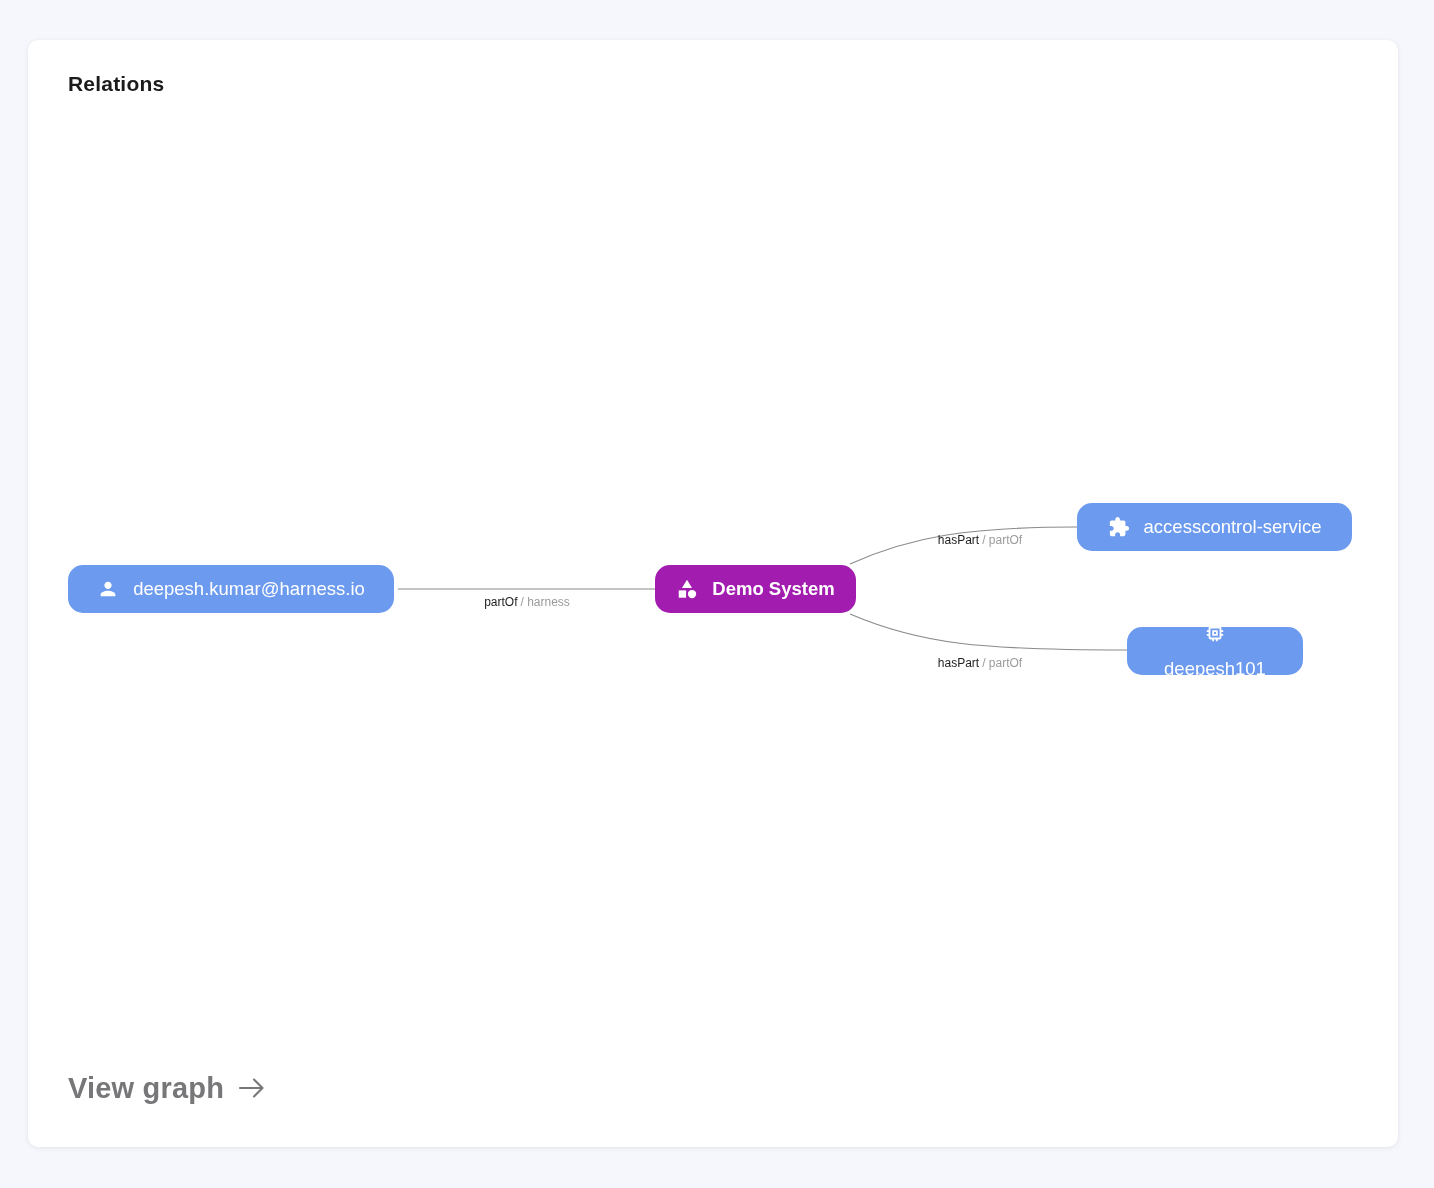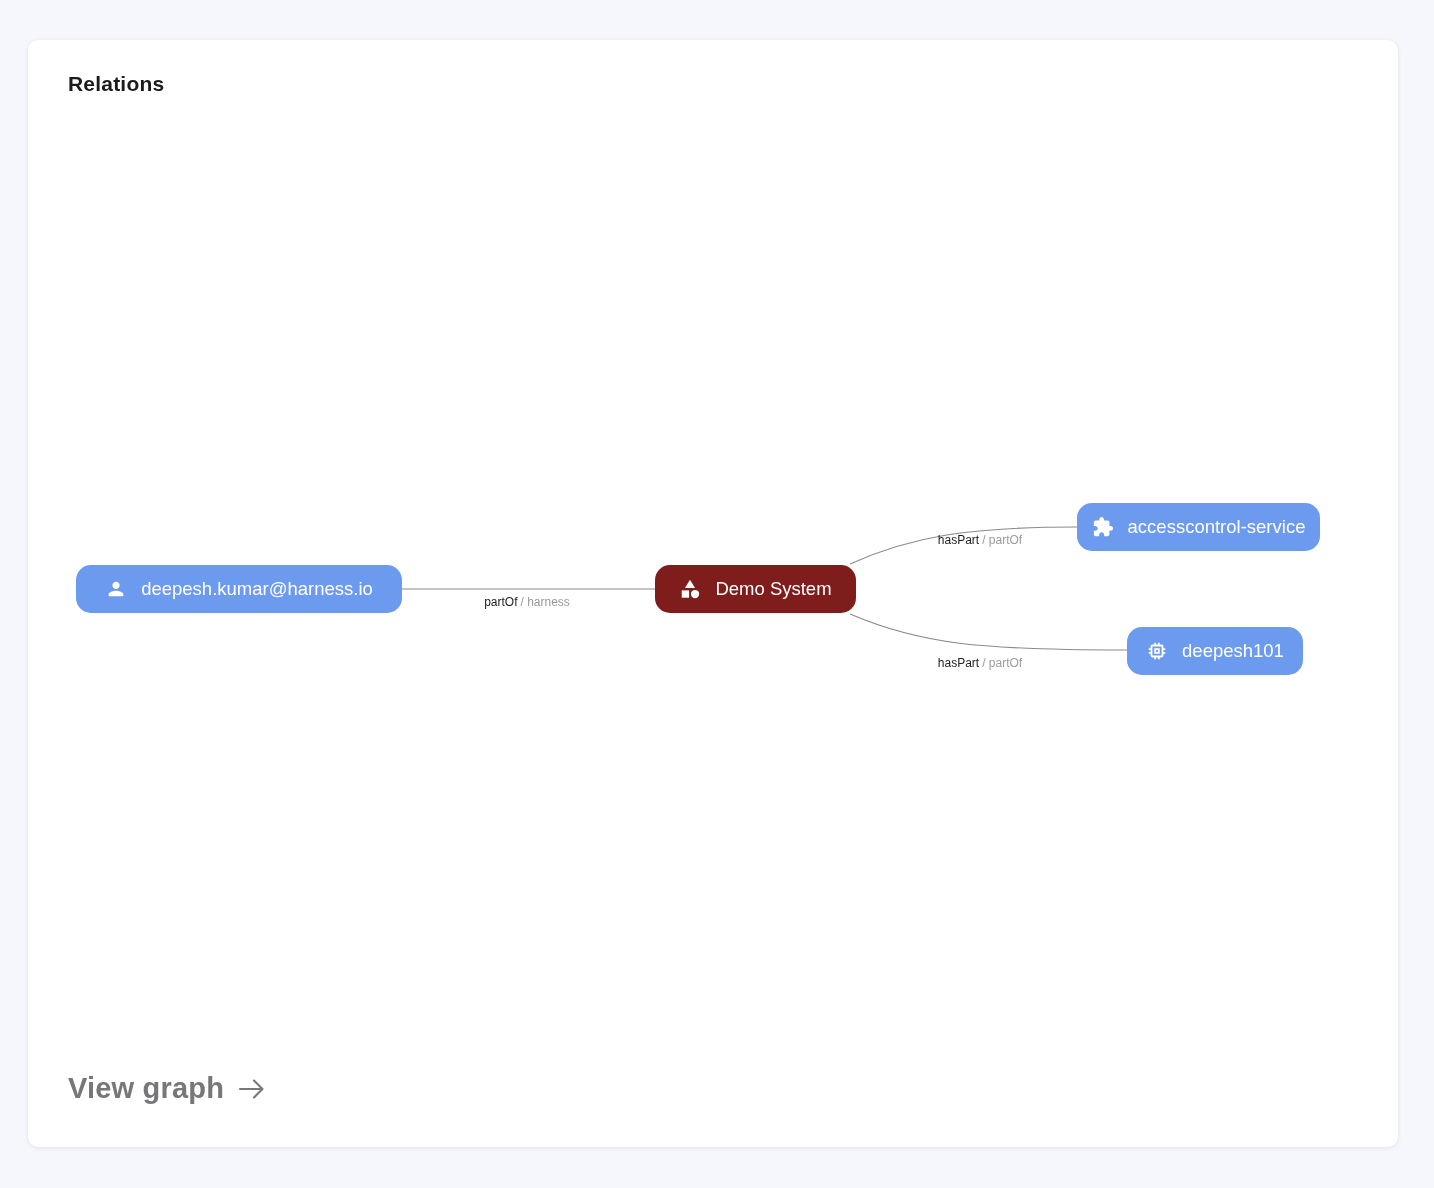--- a/index.html
+++ b/index.html
@@ -70,43 +70,43 @@
     justify-content: center;
     gap: 14px;
     color: #ffffff;
     font-size: 18.5px;
     white-space: nowrap;
     cursor: pointer;
     box-sizing: border-box;
     padding: 0 14px;
   }
   .node-blue { background: #6c9aee; }
-  .node-orange { background: #7f1d1d; font-weight: 400; }
+  .node-orange { background: #a21caf; font-weight: 700; }
   .node .icon {
     display: flex;
     align-items: center;
     justify-content: center;
     width: 22px;
     height: 22px;
     flex: 0 0 auto;
   }
   .node .icon svg { width: 22px; height: 22px; fill: #ffffff; }
-  .node-user      { left: 48px;   top: 525px; width: 326px; }
+  .node-user      { left: 40px;   top: 525px; width: 326px; }
   .node-system    { left: 627px;  top: 525px; width: 201px; }
-  .node-service   { left: 1049px; top: 463px; width: 243px; }
-  .node-component { left: 1099px; top: 587px; width: 176px; }
+  .node-service   { left: 1049px; top: 463px; width: 275px; }
+  .node-component { left: 1099px; top: 587px; width: 176px; flex-direction: column; }
   .label-owner  { left: 389px; top: 555px; }
   .label-part-1 { left: 842px; top: 493px; }
   .label-part-2 { left: 842px; top: 616px; }
   .view-graph {
     position: absolute;
     left: 40px;
     top: 1032px;
     display: flex;
-    align-items: center;
+    align-items: flex-start;
     gap: 12px;
     font-size: 29px;
     font-weight: 700;
     color: #777779;
     cursor: pointer;
     letter-spacing: 0.2px;
   }
   .view-graph svg {
     width: 32px;
     height: 32px;

